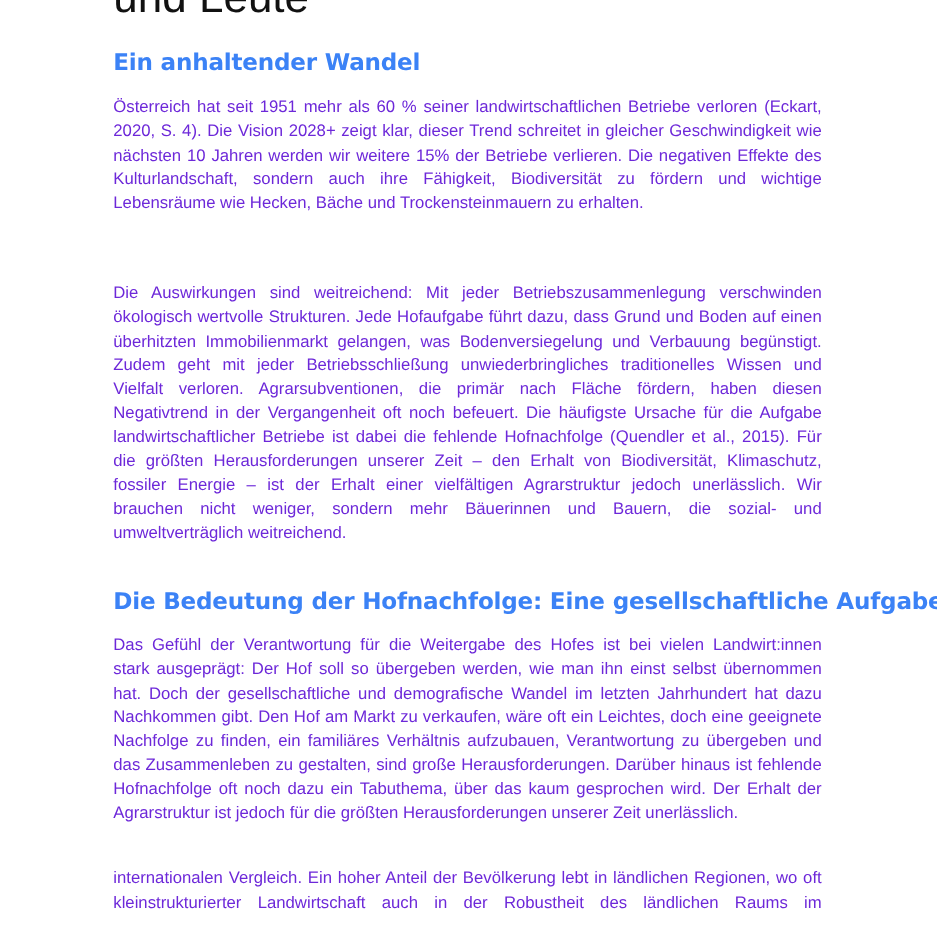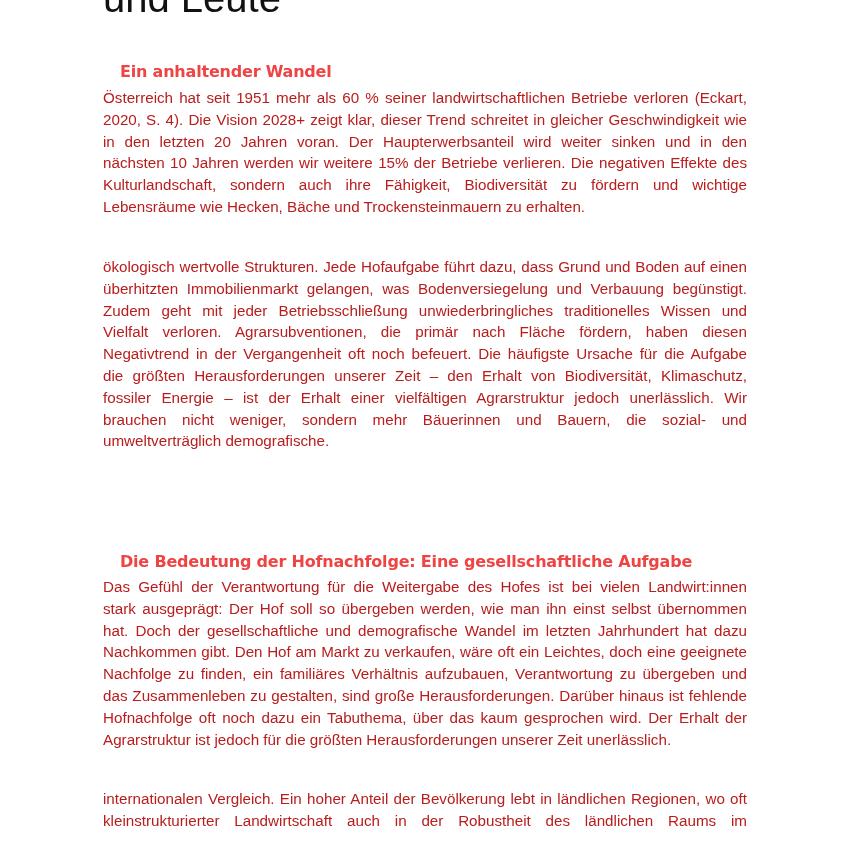--- a/index.html
+++ b/index.html
@@ -7,58 +7,59 @@
   .page { position: absolute; left: 103px; top: 0; width: 644px; color: #1a1a1a; }
   .title {
     position: absolute; left: 0; top: -26px;
     font-family: "Liberation Sans", sans-serif;
     font-size: 40px; line-height: 48px; color: #111; margin: 0; font-weight: normal;
     white-space: nowrap;
   }
   .h2 {
     position: absolute; left: 0;
     font-family: "DejaVu Sans", sans-serif; font-weight: bold;
-    font-size: 16px; color: #ef4444; margin: 17px; white-space: nowrap; letter-spacing: -0.2px;
+    font-size: 21px; color: #3b82f6; margin: 0; white-space: nowrap; letter-spacing: -0.2px;
   }
   .para {
     position: absolute; left: 0; width: 644px;
     font-family: "Liberation Sans", sans-serif;
-    font-size: 15.2px; line-height: 21.8px; color: #b91c1c;
+    font-size: 15.2px; line-height: 21.8px; color: #6d28d9;
     text-align: justify; margin: 0;
   }
   .para .ln { display: block; text-align: justify; text-align-last: justify; white-space: nowrap; overflow: visible; height: 21.8px; }
   .para .ln.last { text-align-last: left; }
 </style>
 </head>
 <body>
 
 <div class="page">
   <h1 class="title">und Leute</h1>
 
   <h2 class="h2" style="top:45px">Ein anhaltender Wandel</h2>
 
   <div class="para" style="top:87px">
     <span class="ln">Österreich hat seit 1951 mehr als 60 % seiner landwirtschaftlichen Betriebe verloren (Eckart,</span>
     <span class="ln">2020, S. 4). Die Vision 2028+ zeigt klar, dieser Trend schreitet in gleicher Geschwindigkeit wie</span>
-    <span class="ln">in den letzten 20 Jahren voran. Der Haupterwerbsanteil wird weiter sinken und in den</span>
     <span class="ln">nächsten 10 Jahren werden wir weitere 15% der Betriebe verlieren. Die negativen Effekte des</span>
     <span class="ln">Kulturlandschaft, sondern auch ihre Fähigkeit, Biodiversität zu fördern und wichtige</span>
     <span class="ln last">Lebensräume wie Hecken, Bäche und Trockensteinmauern zu erhalten.</span>
   </div>
 
   <div class="para" style="top:256px">
+    <span class="ln">Die Auswirkungen sind weitreichend: Mit jeder Betriebszusammenlegung verschwinden</span>
     <span class="ln">ökologisch wertvolle Strukturen. Jede Hofaufgabe führt dazu, dass Grund und Boden auf einen</span>
     <span class="ln">überhitzten Immobilienmarkt gelangen, was Bodenversiegelung und Verbauung begünstigt.</span>
     <span class="ln">Zudem geht mit jeder Betriebsschließung unwiederbringliches traditionelles Wissen und</span>
     <span class="ln">Vielfalt verloren. Agrarsubventionen, die primär nach Fläche fördern, haben diesen</span>
     <span class="ln">Negativtrend in der Vergangenheit oft noch befeuert. Die häufigste Ursache für die Aufgabe</span>
+    <span class="ln">landwirtschaftlicher Betriebe ist dabei die fehlende Hofnachfolge (Quendler et al., 2015). Für</span>
     <span class="ln">die größten Herausforderungen unserer Zeit – den Erhalt von Biodiversität, Klimaschutz,</span>
     <span class="ln">fossiler Energie – ist der Erhalt einer vielfältigen Agrarstruktur jedoch unerlässlich. Wir</span>
     <span class="ln">brauchen nicht weniger, sondern mehr Bäuerinnen und Bauern, die sozial- und</span>
-    <span class="ln last">umweltverträglich demografische.</span>
+    <span class="ln last">umweltverträglich weitreichend.</span>
   </div>
 
   <h2 class="h2" style="top:535px">Die Bedeutung der Hofnachfolge: Eine gesellschaftliche Aufgabe</h2>
 
   <div class="para" style="top:576px">
     <span class="ln">Das Gefühl der Verantwortung für die Weitergabe des Hofes ist bei vielen Landwirt:innen</span>
     <span class="ln">stark ausgeprägt: Der Hof soll so übergeben werden, wie man ihn einst selbst übernommen</span>
     <span class="ln">hat. Doch der gesellschaftliche und demografische Wandel im letzten Jahrhundert hat dazu</span>
     <span class="ln">Nachkommen gibt. Den Hof am Markt zu verkaufen, wäre oft ein Leichtes, doch eine geeignete</span>
     <span class="ln">Nachfolge zu finden, ein familiäres Verhältnis aufzubauen, Verantwortung zu übergeben und</span>

